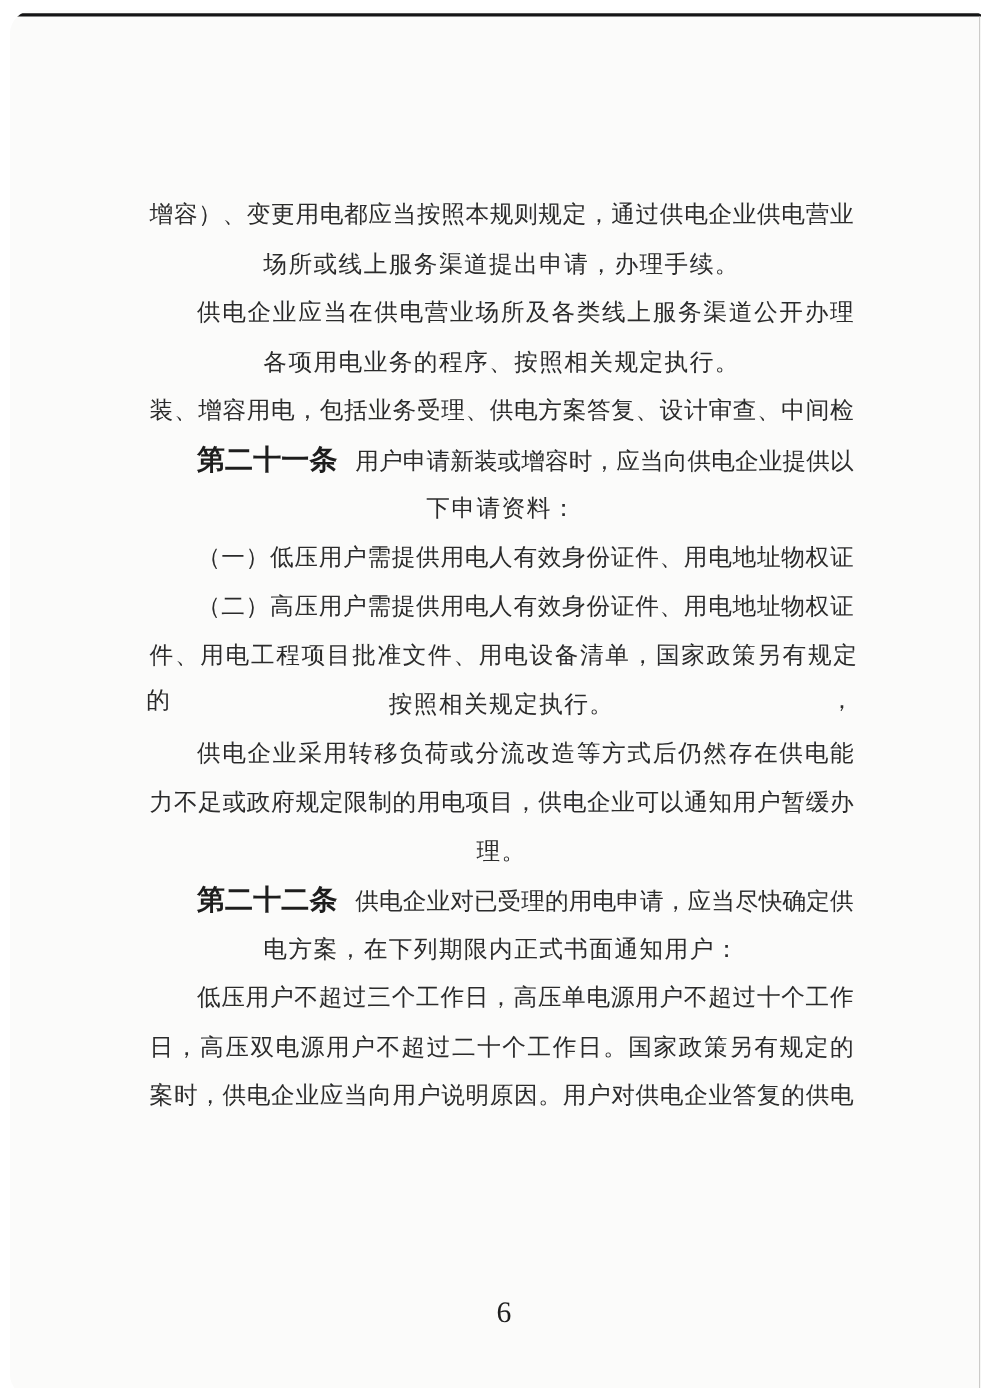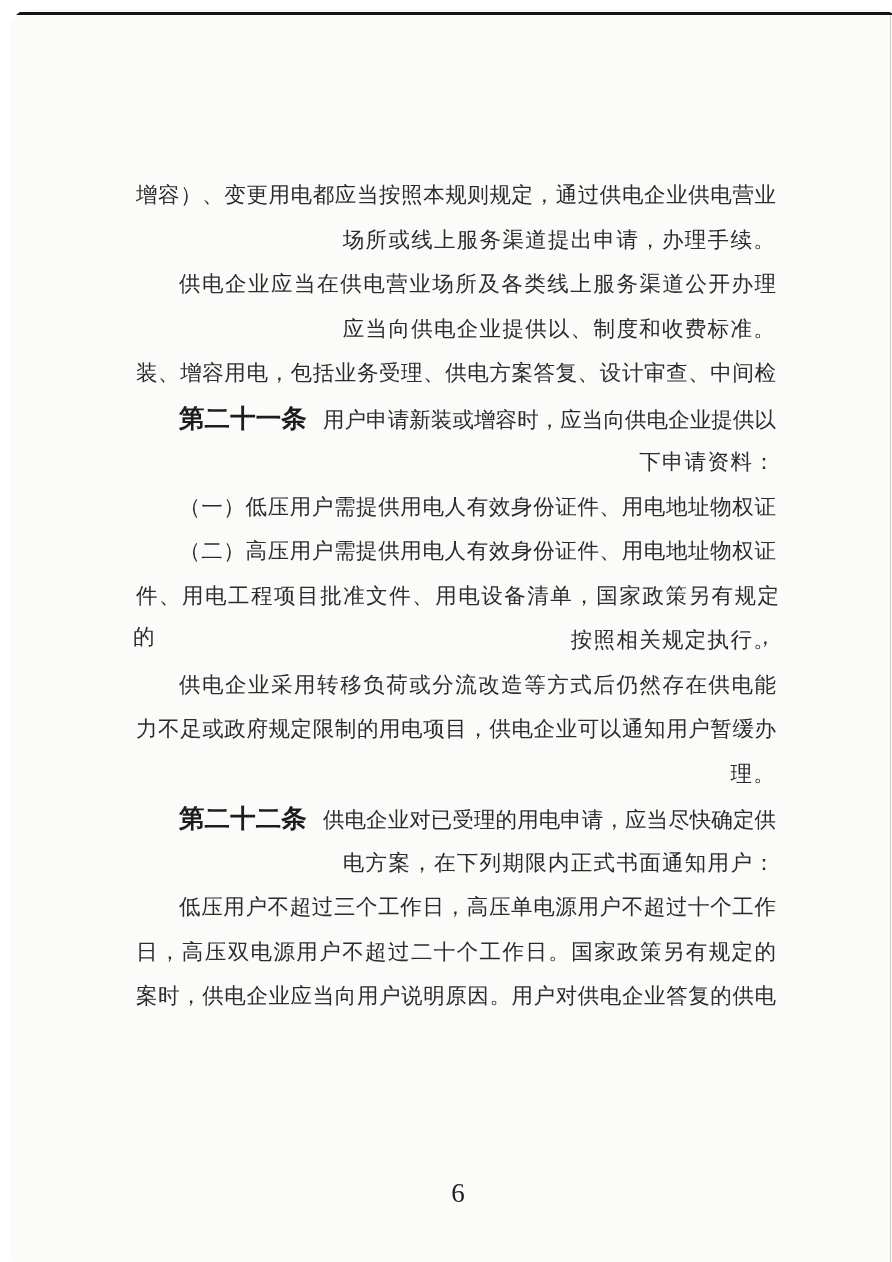--- a/index.html
+++ b/index.html
@@ -37,21 +37,21 @@
     width: 652px;
     color: #2b2b2b;
   }
 
   .line {
     font-size: 21.5px;
     line-height: 41.5px;
     height: 41.5px;
     letter-spacing: 1.3px;
     white-space: nowrap;
-    text-align: right;
+    text-align: center;
   }
 
   .line.justify {
     letter-spacing: 0;
     white-space: normal;
     text-align: justify;
     text-align-last: justify;
     text-justify: inter-ideograph;
   }
 
@@ -80,21 +80,21 @@
 <body>
 
 <div class="page">
   <div class="scan-top"></div>
   <div class="scan-right"></div>
 
   <main class="textblock" id="textblock">
       <div class="line justify"><span>增容）、变更用电都应当按照本规则规定，通过供电企业供电营业</span></div>
       <div class="line"><span>场所或线上服务渠道提出申请，办理手续。</span></div>
       <div class="line justify indent"><span>供电企业应当在供电营业场所及各类线上服务渠道公开办理</span></div>
-      <div class="line"><span>应当向供电企业提供以、制度和收费标准。</span></div>
+      <div class="line"><span>各项用电业务的程序、按照相关规定执行。</span></div>
       <div class="line justify"><span>装、增容用电，包括业务受理、供电方案答复、设计审查、中间检</span></div>
       <div class="line justify indent"><span class="head">第二十一条</span><span>用户申请新装或增容时，应当向供电企业提供以</span></div>
       <div class="line"><span>下申请资料：</span></div>
       <div class="line justify indent"><span>（一）低压用户需提供用电人有效身份证件、用电地址物权证</span></div>
       <div class="line justify indent"><span>（二）高压用户需提供用电人有效身份证件、用电地址物权证</span></div>
       <div class="line justify"><span>件、用电工程项目批准文件、用电设备清单，国家政策另有规定的，</span></div>
       <div class="line"><span>按照相关规定执行。</span></div>
       <div class="line justify indent"><span>供电企业采用转移负荷或分流改造等方式后仍然存在供电能</span></div>
       <div class="line justify"><span>力不足或政府规定限制的用电项目，供电企业可以通知用户暂缓办</span></div>
       <div class="line"><span>理。</span></div>

